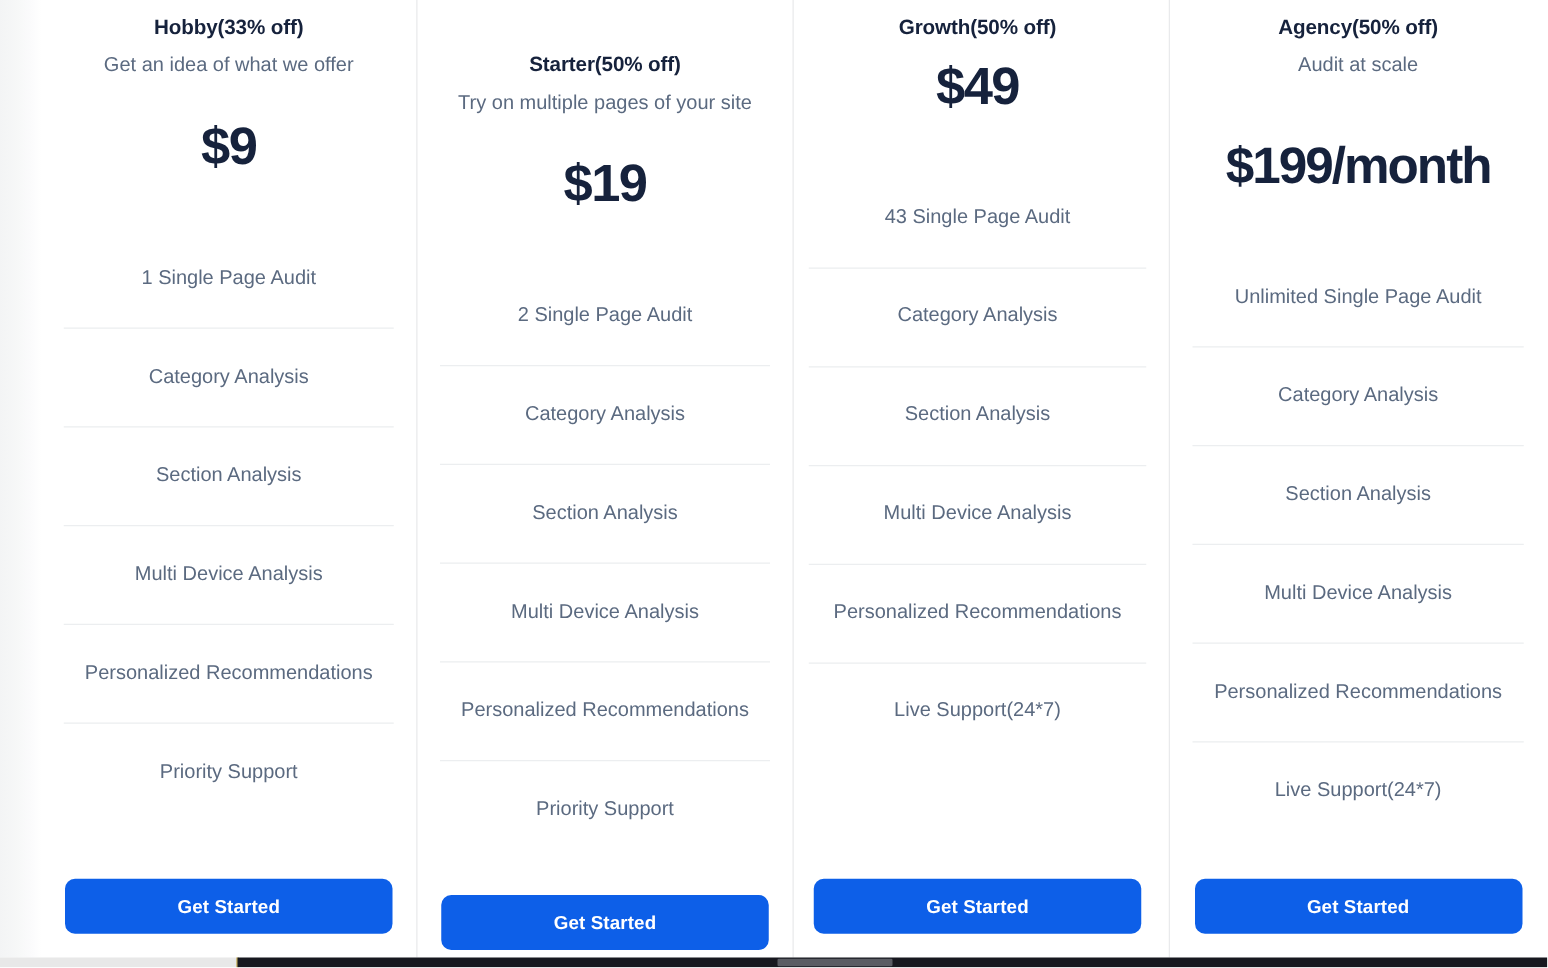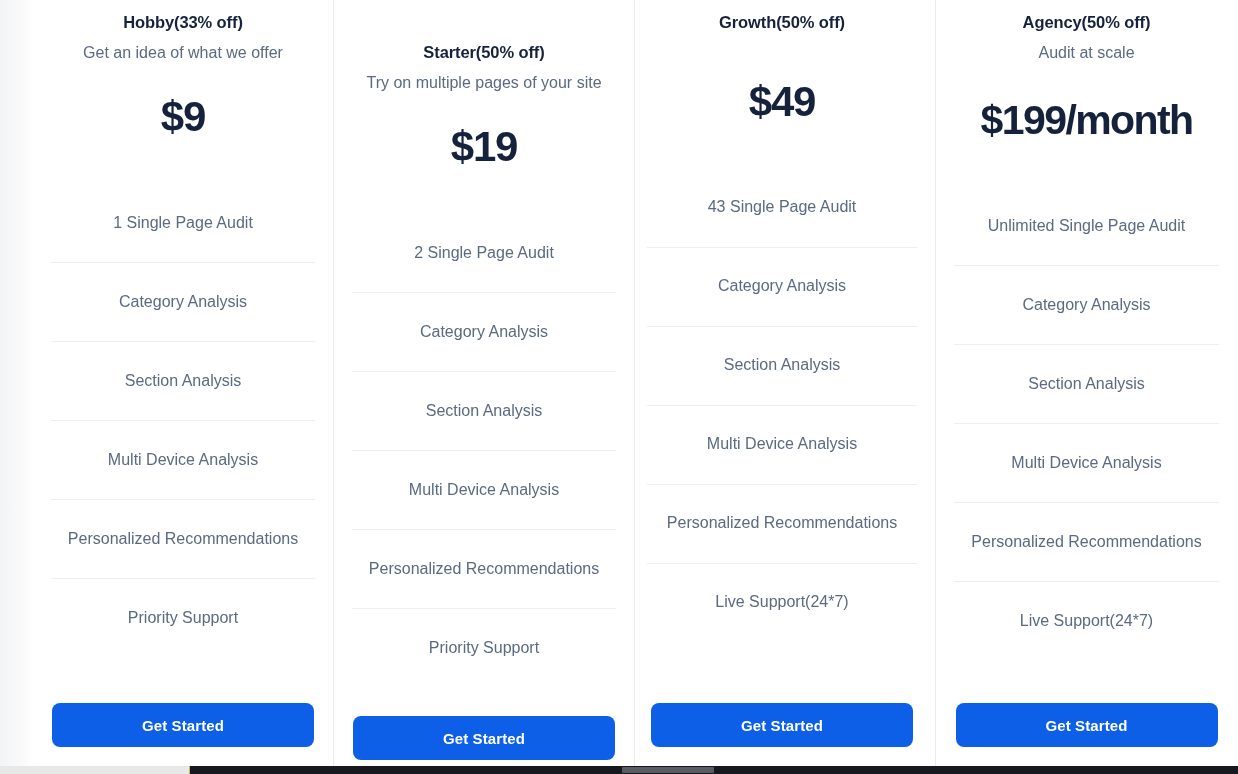--- a/index.html
+++ b/index.html
@@ -98,22 +98,22 @@
     font-weight: bold;
     color: #16223c;
     letter-spacing: -1.2px;
     text-align: center;
     line-height: 1;
     white-space: nowrap;
   }
 
   .card-1 .plan-price { margin-top: 32px; font-size: 42px; }
   .card-2 .plan-price { margin-top: 32px; font-size: 42px; }
-  .card-3 .plan-price { margin-top: 48px; font-size: 42px; }
-  .card-4 .plan-price { margin-top: 36px; font-size: 41px; letter-spacing: -1.6px; }
+  .card-3 .plan-price { margin-top: 15px; font-size: 42px; }
+  .card-4 .plan-price { margin-top: 48px; font-size: 41px; letter-spacing: -1.6px; }
 
   .features {
     margin-top: 46px;
     width: 100%;
     display: flex;
     flex-direction: column;
     align-items: stretch;
   }
 
   .feature-row {

